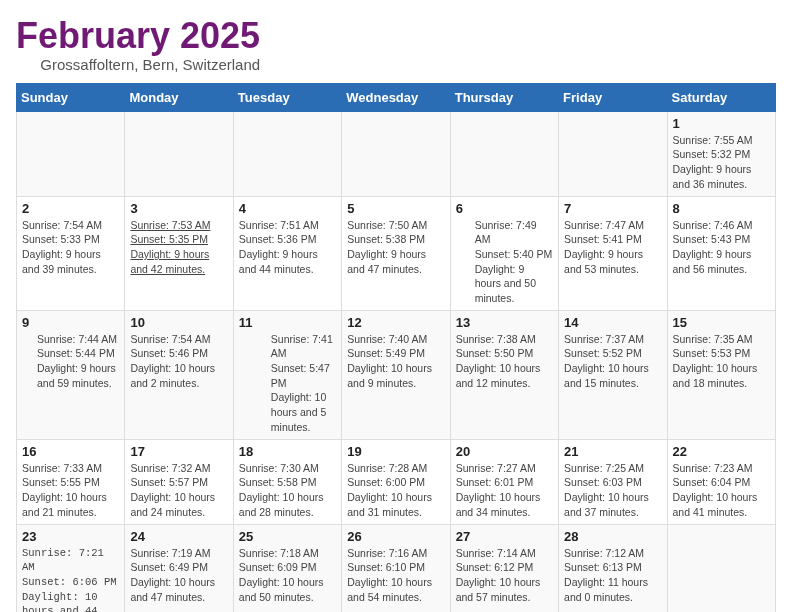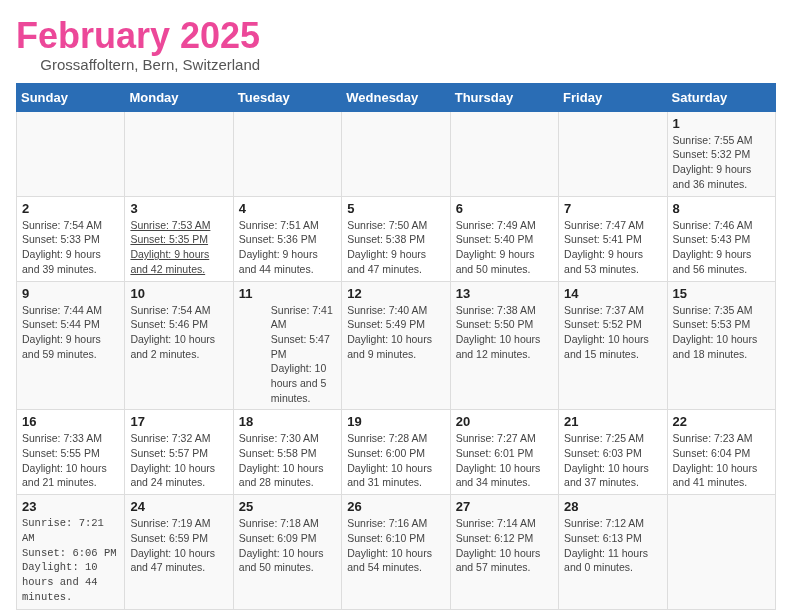--- a/index.html
+++ b/index.html
@@ -40,21 +40,21 @@
       width: 36px;
       height: 36px;
       margin-right: 2px;
     }
     .title-block {
       text-align: right;
     }
     .month-title {
       font-size: 36px;
       font-weight: bold;
-      color: #ec4899;
+      color: #701a75;
       line-height: 1.1;
     }
     .location-title {
       font-size: 15px;
       color: #555;
     }
     table {
       width: 100%;
       border-collapse: collapse;
       font-size: 11px;
@@ -160,41 +160,41 @@
 Daylight: 9 hours and 44 minutes.</div>
         </td>
         <td>
           <span class="day-number">5</span>
           <div class="day-info" style="white-space: pre-line;">Sunrise: 7:50 AM
 Sunset: 5:38 PM
 Daylight: 9 hours and 47 minutes.</div>
         </td>
         <td>
           <span class="day-number">6</span>
-          <div class="day-info" style="white-space: pre-line;">Sunrise: 7:49 AM
+          <div class="day-info" style="white-space: pre-line; margin-left: 19px;">Sunrise: 7:49 AM
 Sunset: 5:40 PM
 Daylight: 9 hours and 50 minutes.</div>
         </td>
         <td>
           <span class="day-number">7</span>
           <div class="day-info" style="white-space: pre-line;">Sunrise: 7:47 AM
 Sunset: 5:41 PM
 Daylight: 9 hours and 53 minutes.</div>
         </td>
         <td>
           <span class="day-number">8</span>
           <div class="day-info" style="white-space: pre-line;">Sunrise: 7:46 AM
 Sunset: 5:43 PM
 Daylight: 9 hours and 56 minutes.</div>
         </td>
       </tr>
       <tr>
         <td>
           <span class="day-number">9</span>
-          <div class="day-info" style="white-space: pre-line;">Sunrise: 7:44 AM
+          <div class="day-info" style="white-space: pre-line; margin-left: 15px;">Sunrise: 7:44 AM
 Sunset: 5:44 PM
 Daylight: 9 hours and 59 minutes.</div>
         </td>
         <td>
           <span class="day-number">10</span>
           <div class="day-info" style="white-space: pre-line;">Sunrise: 7:54 AM
 Sunset: 5:46 PM
 Daylight: 10 hours and 2 minutes.</div>
         </td>
         <td>
@@ -275,21 +275,21 @@
       <tr>
         <td>
           <span class="day-number">23</span>
           <div class="day-info" style="white-space: pre-line; font-family: Liberation Mono, monospace;">Sunrise: 7:21 AM
 Sunset: 6:06 PM
 Daylight: 10 hours and 44 minutes.</div>
         </td>
         <td>
           <span class="day-number">24</span>
           <div class="day-info" style="white-space: pre-line;">Sunrise: 7:19 AM
-Sunset: 6:59 PM
+Sunset: 6:49 PM
 Daylight: 10 hours and 47 minutes.</div>
         </td>
         <td>
           <span class="day-number">25</span>
           <div class="day-info" style="white-space: pre-line;">Sunrise: 7:18 AM
 Sunset: 6:09 PM
 Daylight: 10 hours and 50 minutes.</div>
         </td>
         <td>
           <span class="day-number">26</span>

